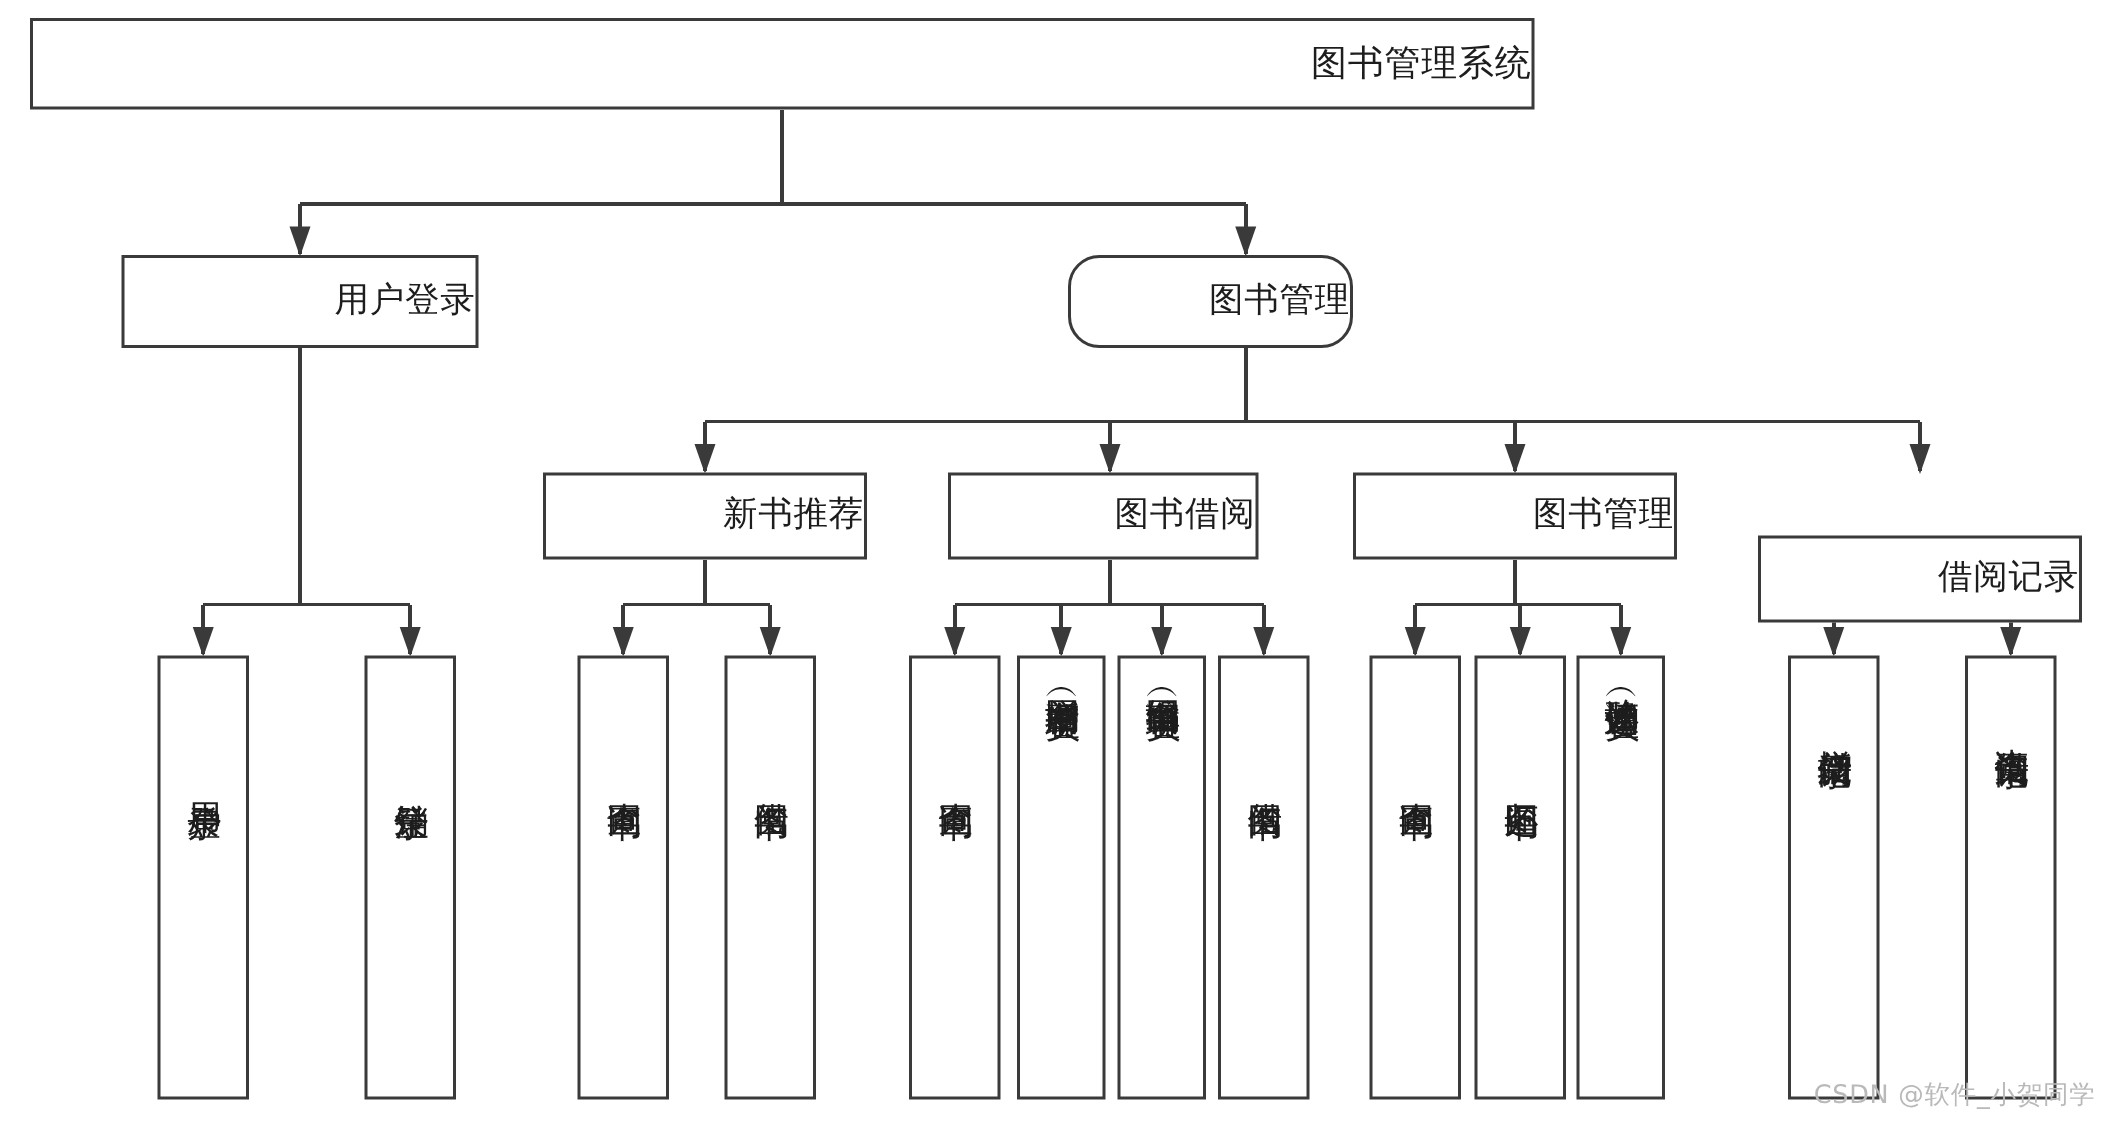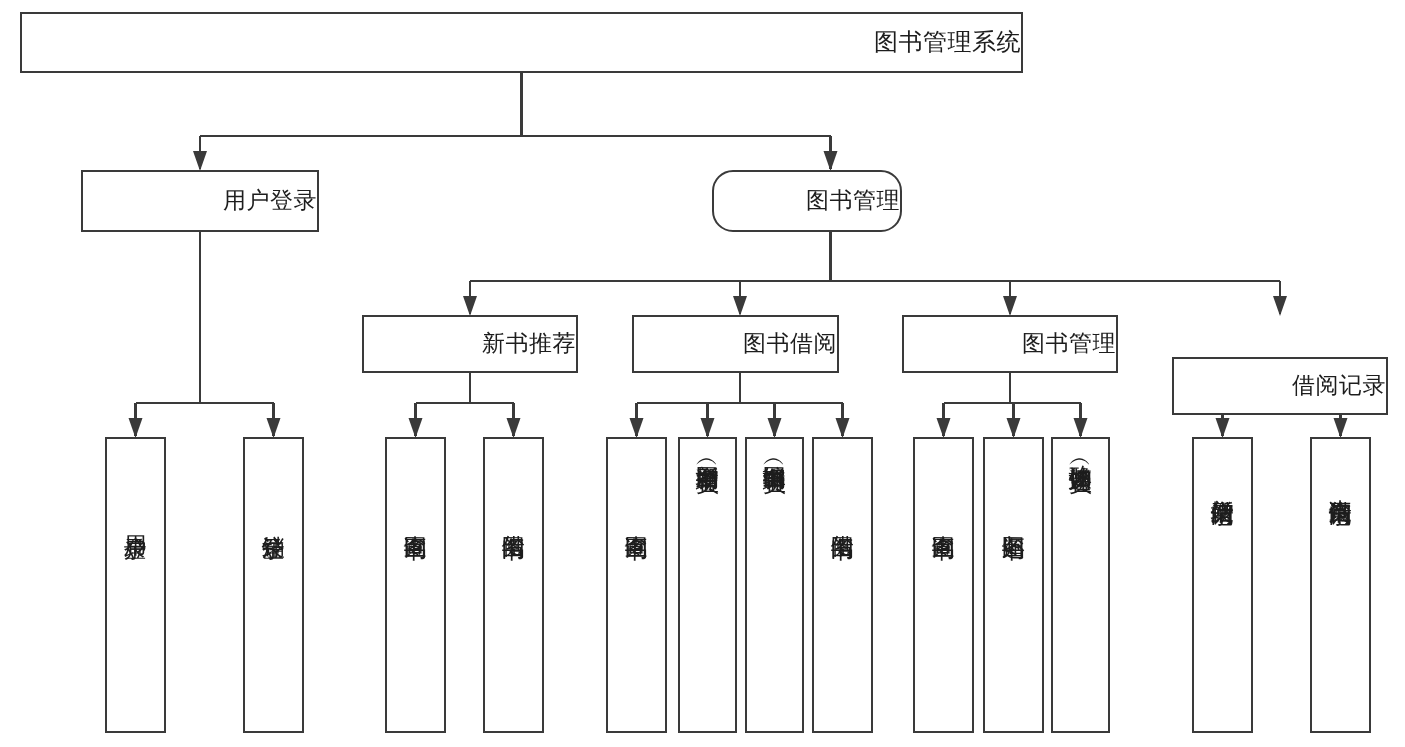--- a/index.html
+++ b/index.html
@@ -189,13 +189,14 @@
       <div class="node vert" style="left: 1051px; top: 437px; width: 59px; height: 296px; padding-top: 8px;">
         <span class="label">确认归还（管理员）</span>
       </div>
       <div class="node vert" style="left: 1192px; top: 437px; width: 61px; height: 296px; padding-top: 42px;">
         <span class="label">新增借阅记录</span>
       </div>
       <div class="node vert" style="left: 1310px; top: 437px; width: 61px; height: 296px; padding-top: 42px;">
         <span class="label">查询借阅记录</span>
       </div>
     </div>
+  <div class="watermark">CSDN @软件_小贺同学</div>
 </div>
 
 </body></html>

